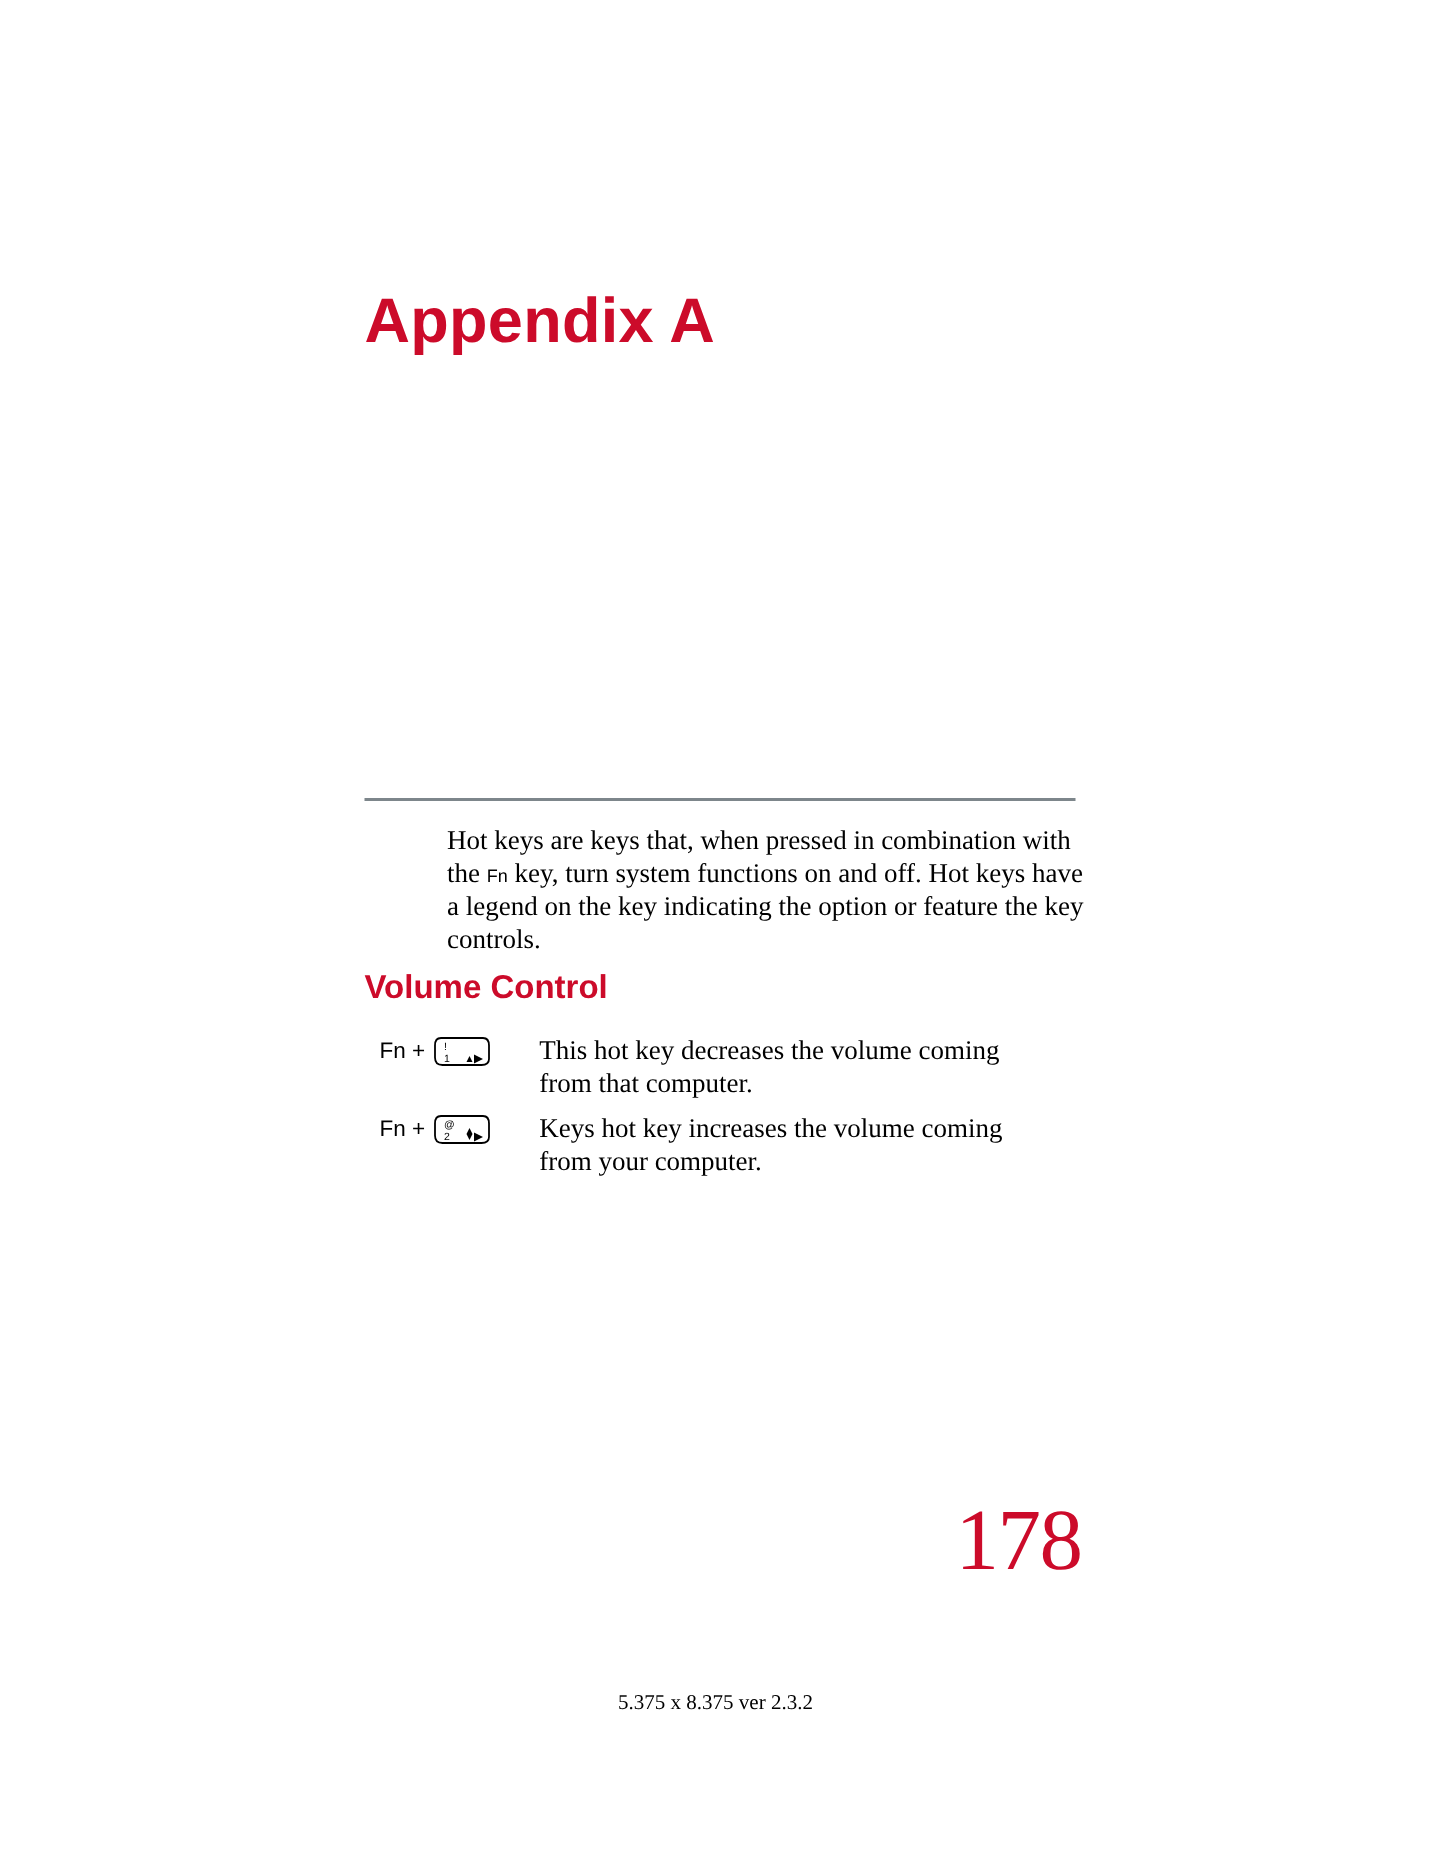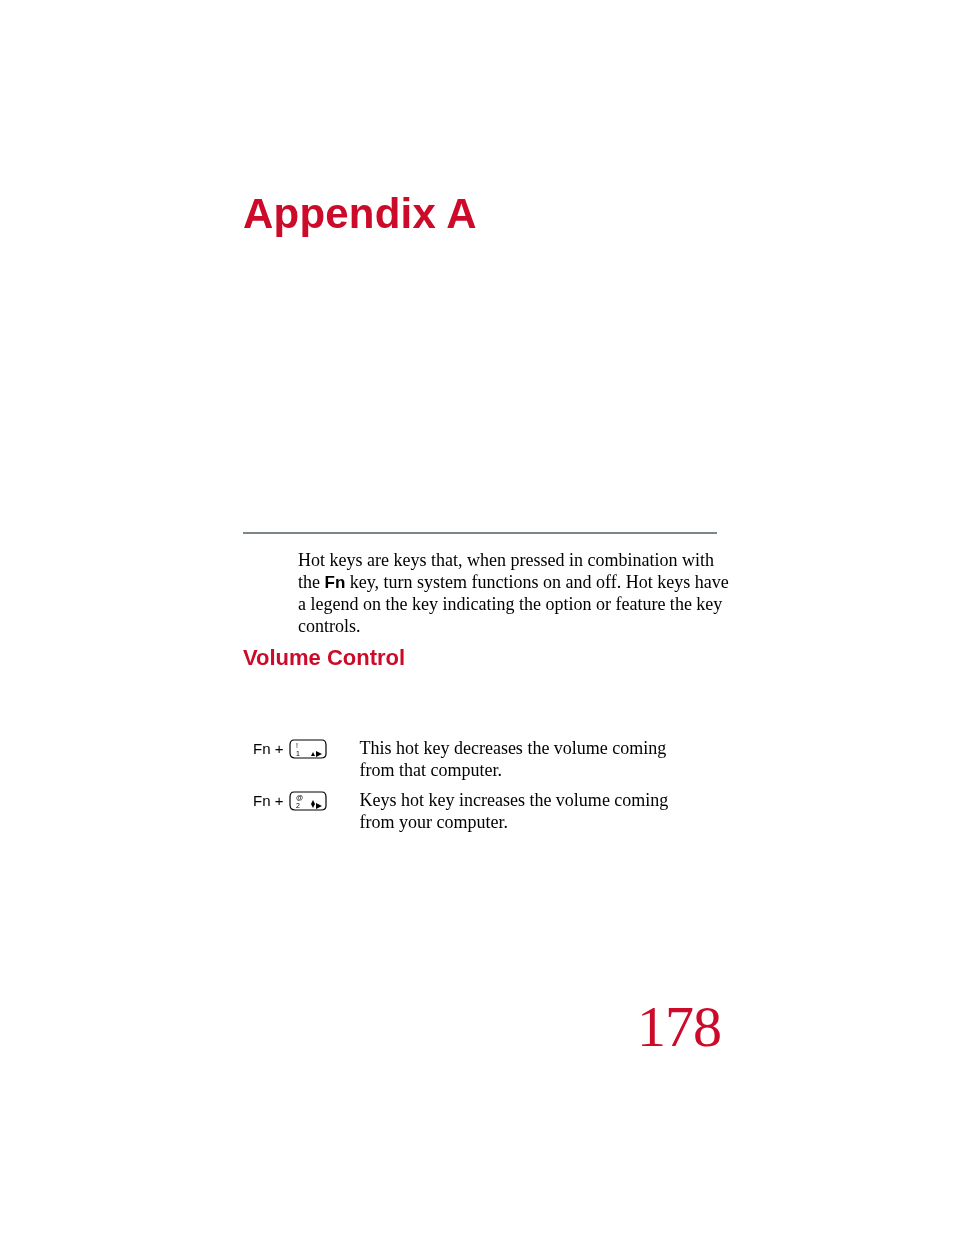--- a/index.html
+++ b/index.html
@@ -39,40 +39,38 @@
     position: absolute;
     left: 298px;
     top: 550px;
     width: 432px;
     font-size: 18px;
     line-height: 1.22;
     color: #000;
   }
   .intro .fn-inline {
     font-family: Arial, Helvetica, sans-serif;
-    font-size: 17px;
-    font-weight: bold;
+    font-size: 12px;
   }
   .section-heading {
     position: absolute;
     left: 243px;
     top: 645px;
     font-family: "Arial Narrow", Arial, sans-serif;
     font-stretch: condensed;
     font-weight: 700;
     font-size: 22px;
     color: #cc0b2a;
   }
   .row {
     position: absolute;
     left: 253px;
     width: 470px;
     display: flex;
     align-items: flex-start;
-    margin-top: 48px;
   }
   .row1 { top: 690px; }
   .row2 { top: 742px; }
   .fn-label {
     font-family: Arial, Helvetica, sans-serif;
     font-size: 15px;
     white-space: nowrap;
     padding-top: 2px;
   }
   .keycap {
@@ -152,14 +150,15 @@
           <polygon points="22,17 26,17 24,13" fill="#000" transform="translate(0,-4)"></polygon>
           <polygon points="27,12 27,18 33,15" fill="#000"></polygon>
         </g>
       </svg>
     </span>
     <div class="row-text">Keys hot key increases the volume coming from your computer.</div>
   </div>
 
   <div class="page-number">178</div>
 
+  <div class="footer">5.375 x 8.375 ver 2.3.2</div>
 
 </div>
 
 </body></html>

